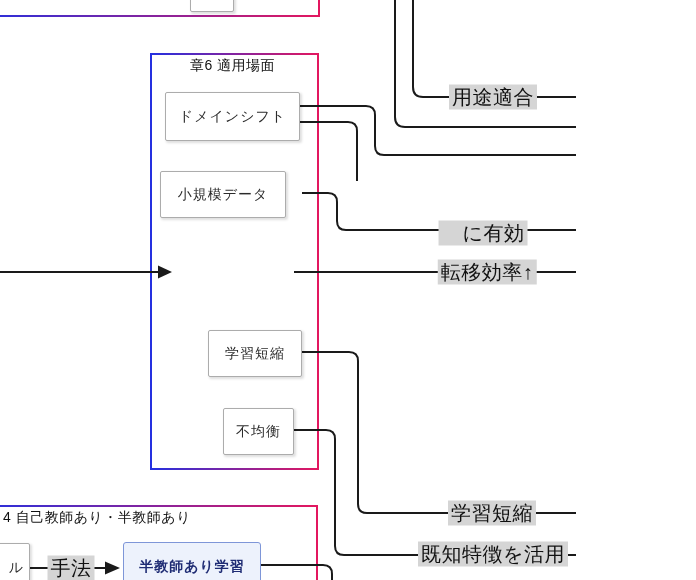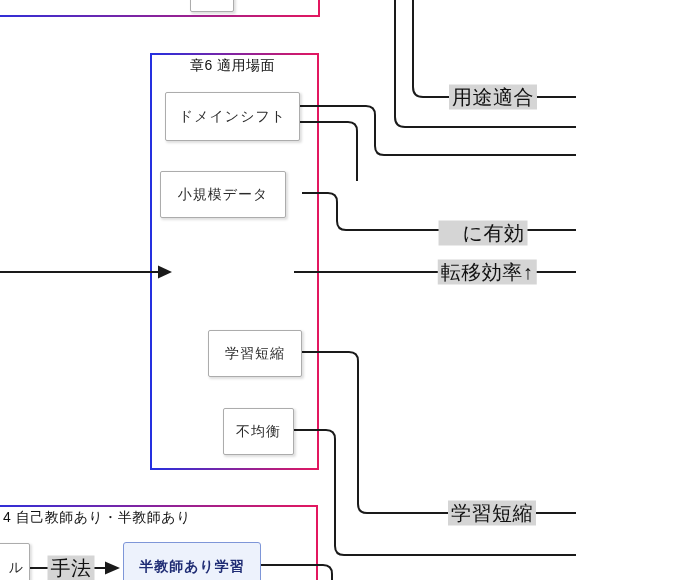--- a/index.html
+++ b/index.html
@@ -80,15 +80,16 @@
   <div class="node" style="left:208px;top:330px;width:92px;height:45px;">学習短縮</div>
   <div class="node" style="left:223px;top:408px;width:69px;height:45px;">不均衡</div>
 
   <div class="node" style="left:-34px;top:543px;width:56px;height:47px;justify-content:flex-end;padding-right:6px;letter-spacing:0;">ル</div>
   <div class="node highlight" style="left:123px;top:542px;width:136px;height:47px;">半教師あり学習</div>
 
   <div class="edge-label" style="left:493px;top:97px;">用途適合</div>
   <div class="edge-label" style="left:483px;top:233px;padding-left:24px;">に有効</div>
   <div class="edge-label" style="left:487px;top:272px;">転移効率↑</div>
   <div class="edge-label" style="left:492px;top:513px;">学習短縮</div>
+  <div class="edge-label" style="left:493px;top:554px;">既知特徴を活用</div>
   <div class="edge-label" style="left:71px;top:568px;">手法</div>
 
 </div>
 
 </body></html>

